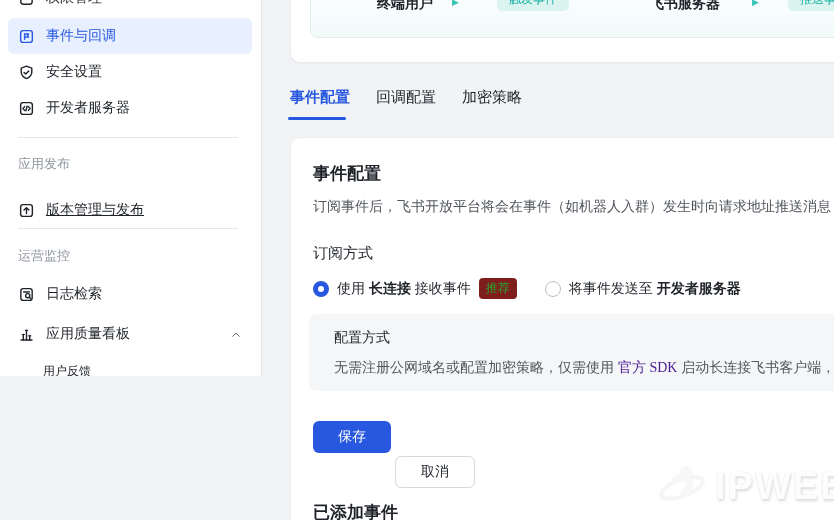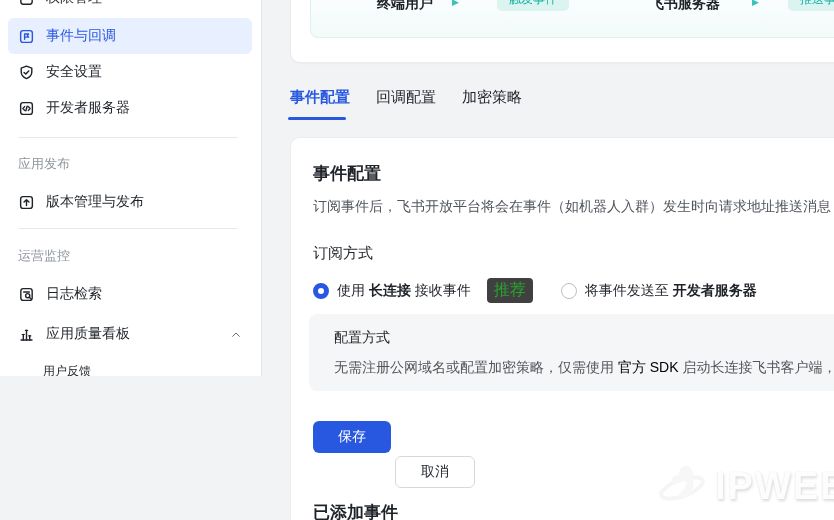--- a/index.html
+++ b/index.html
@@ -59,31 +59,31 @@
   .c-title { position:absolute; left:22px; top:24px; font-size:17px; font-weight:bold; color:#1f2329; }
   .c-desc  { position:absolute; left:22px; top:60px; font-size:14px; color:#51565d; white-space:nowrap; }
   .sub-label { position:absolute; left:22px; top:106px; font-size:15px; font-weight:500; color:#1f2329; }
   .radio-row { position:absolute; left:22px; top:140px; display:flex; align-items:center; white-space:nowrap; }
   .radio-dot { width:16px; height:16px; border-radius:50%; flex:0 0 16px; cursor:pointer; }
   .radio-dot.on  { border:5px solid #2858e0; background:#fff; }
   .radio-dot.off { border:1px solid #bbbfc4; background:#fff; }
   .radio-text { margin-left:8px; font-size:14px; color:#1f2329; }
   .radio-text b { font-weight:bold; }
   .badge {
-    margin-left:16px; padding:2px 7px; background:#404040; color:#27a32d;
-    font-size:16px; border-radius:4px; display:inline-block;
+    margin-left:8px; padding:2px 7px; background:#7f1d1d; color:#27a32d;
+    font-size:12px; border-radius:4px; display:inline-block;
   }
   .group2 { margin-left:28px; display:flex; align-items:center; }
   .cfg-box {
     position:absolute; left:18px; top:176px; width:540px; height:77px;
     background:#f5f6f7; border-radius:8px; padding:15px 25px;
   }
   .cfg-title { font-size:14px; font-weight:500; color:#1f2329; }
   .cfg-text  { margin-top:12px; font-size:14px; color:#51565d; white-space:nowrap; }
-  .cfg-text a { color:#000000; text-decoration:none; cursor:pointer; }
+  .cfg-text a { color:#4c1d95; text-decoration:none; cursor:pointer;font-family:Liberation Serif, serif; }
   .btn-row { position:absolute; left:22px; top:283px; display:flex; gap:4px; }
   .btn { height:32px; border-radius:6px; font-size:14px; display:flex; align-items:center; justify-content:center; cursor:pointer; }
   .btn.primary { width:78px; background:#2858e0; color:#fff; border:none; }
   .btn.plain   { width:80px; background:#fff; color:#1f2329; border:1px solid #d5d8dc;margin-top:35px; }
   .added-title { position:absolute; left:22px; top:363px; font-size:17px; font-weight:bold; color:#1f2329; white-space:nowrap; }
 
   
   .watermark {
     position:absolute; left:655px; top:458px; display:flex; align-items:center; gap:6px;
     pointer-events:none;
@@ -137,21 +137,21 @@
             <path d="M9.7 6.6l-1.4 4.8"></path>
           </svg>
       </span>
       <span>开发者服务器</span>
     </div>
 
     <div class="side-divider" style="top:137px;"></div>
 
     <div class="side-header" style="top:155px;">应用发布</div>
 
-    <div class="side-row" style="top:184px;">
+    <div class="side-row" style="top:192px;text-decoration:underline;">
       <span class="ic">
         <svg class="icn" viewBox="0 0 18 18">
             <rect x="2.8" y="2.8" width="12.4" height="12.4" rx="2.5"></rect>
             <path d="M9 12.2V6.2M6.4 8.6L9 6l2.6 2.6"></path>
           </svg>
       </span>
       <span>版本管理与发布</span>
     </div>
 
     <div class="side-divider" style="top:228px;"></div>

